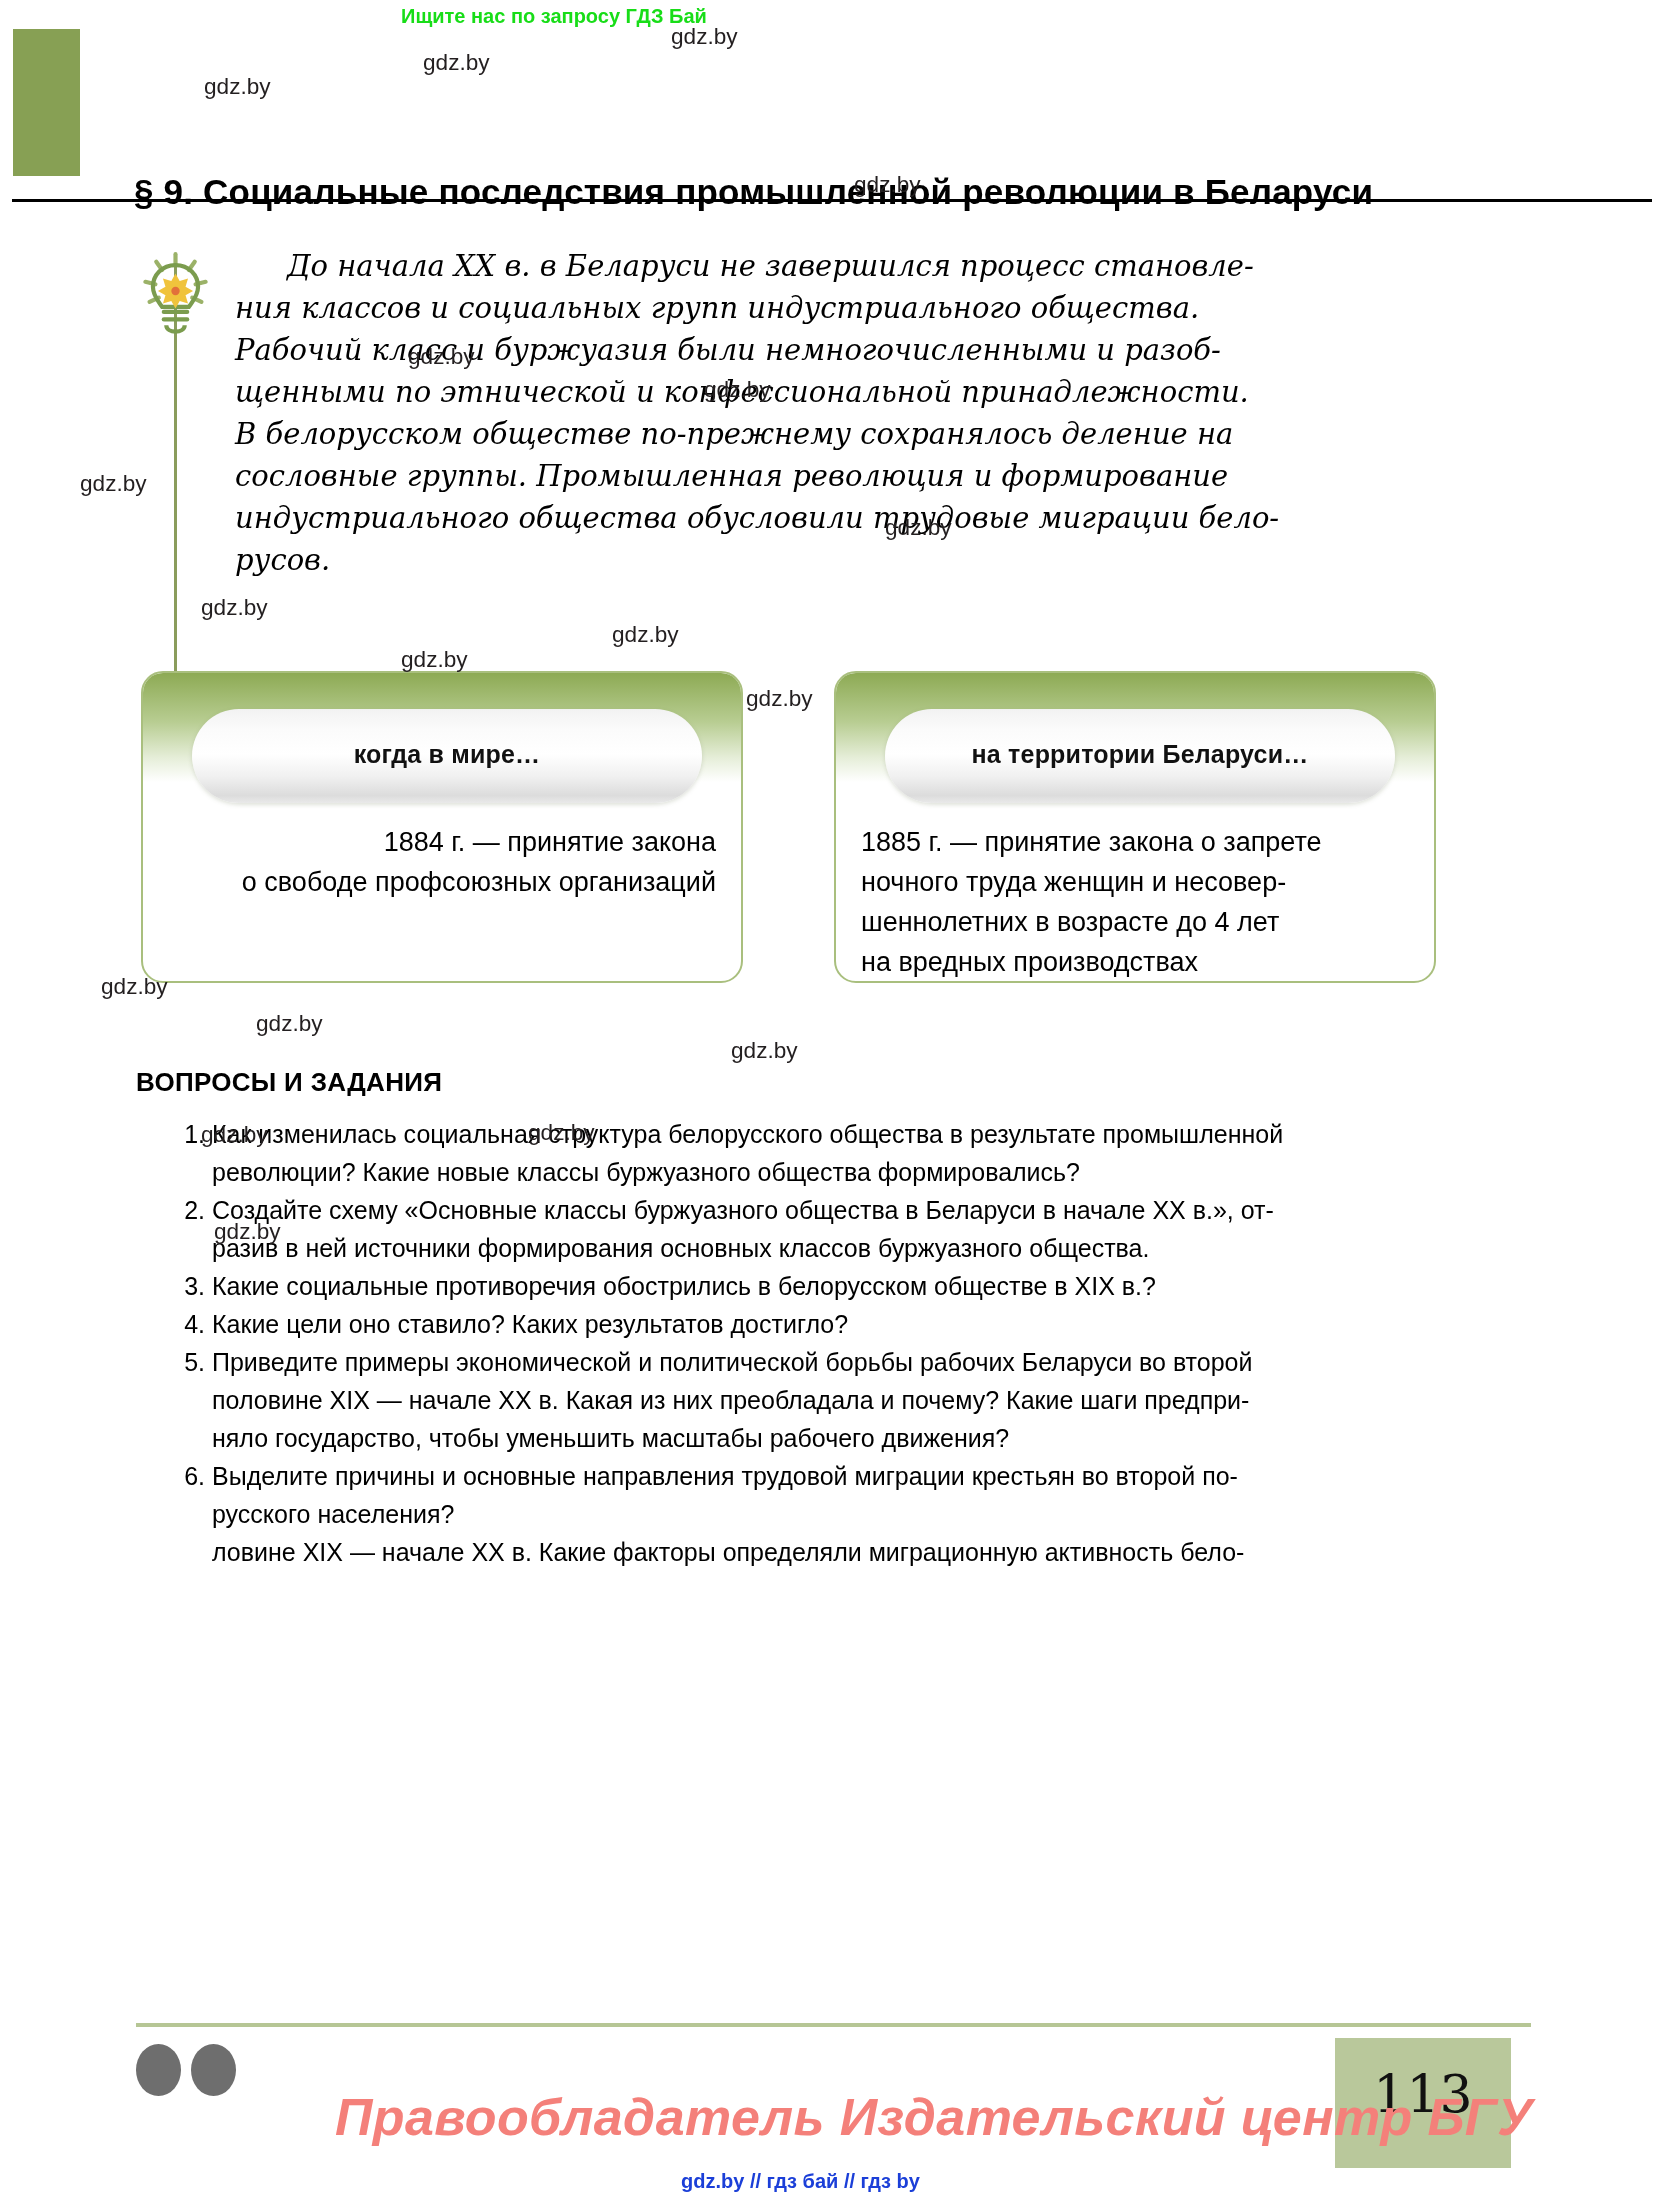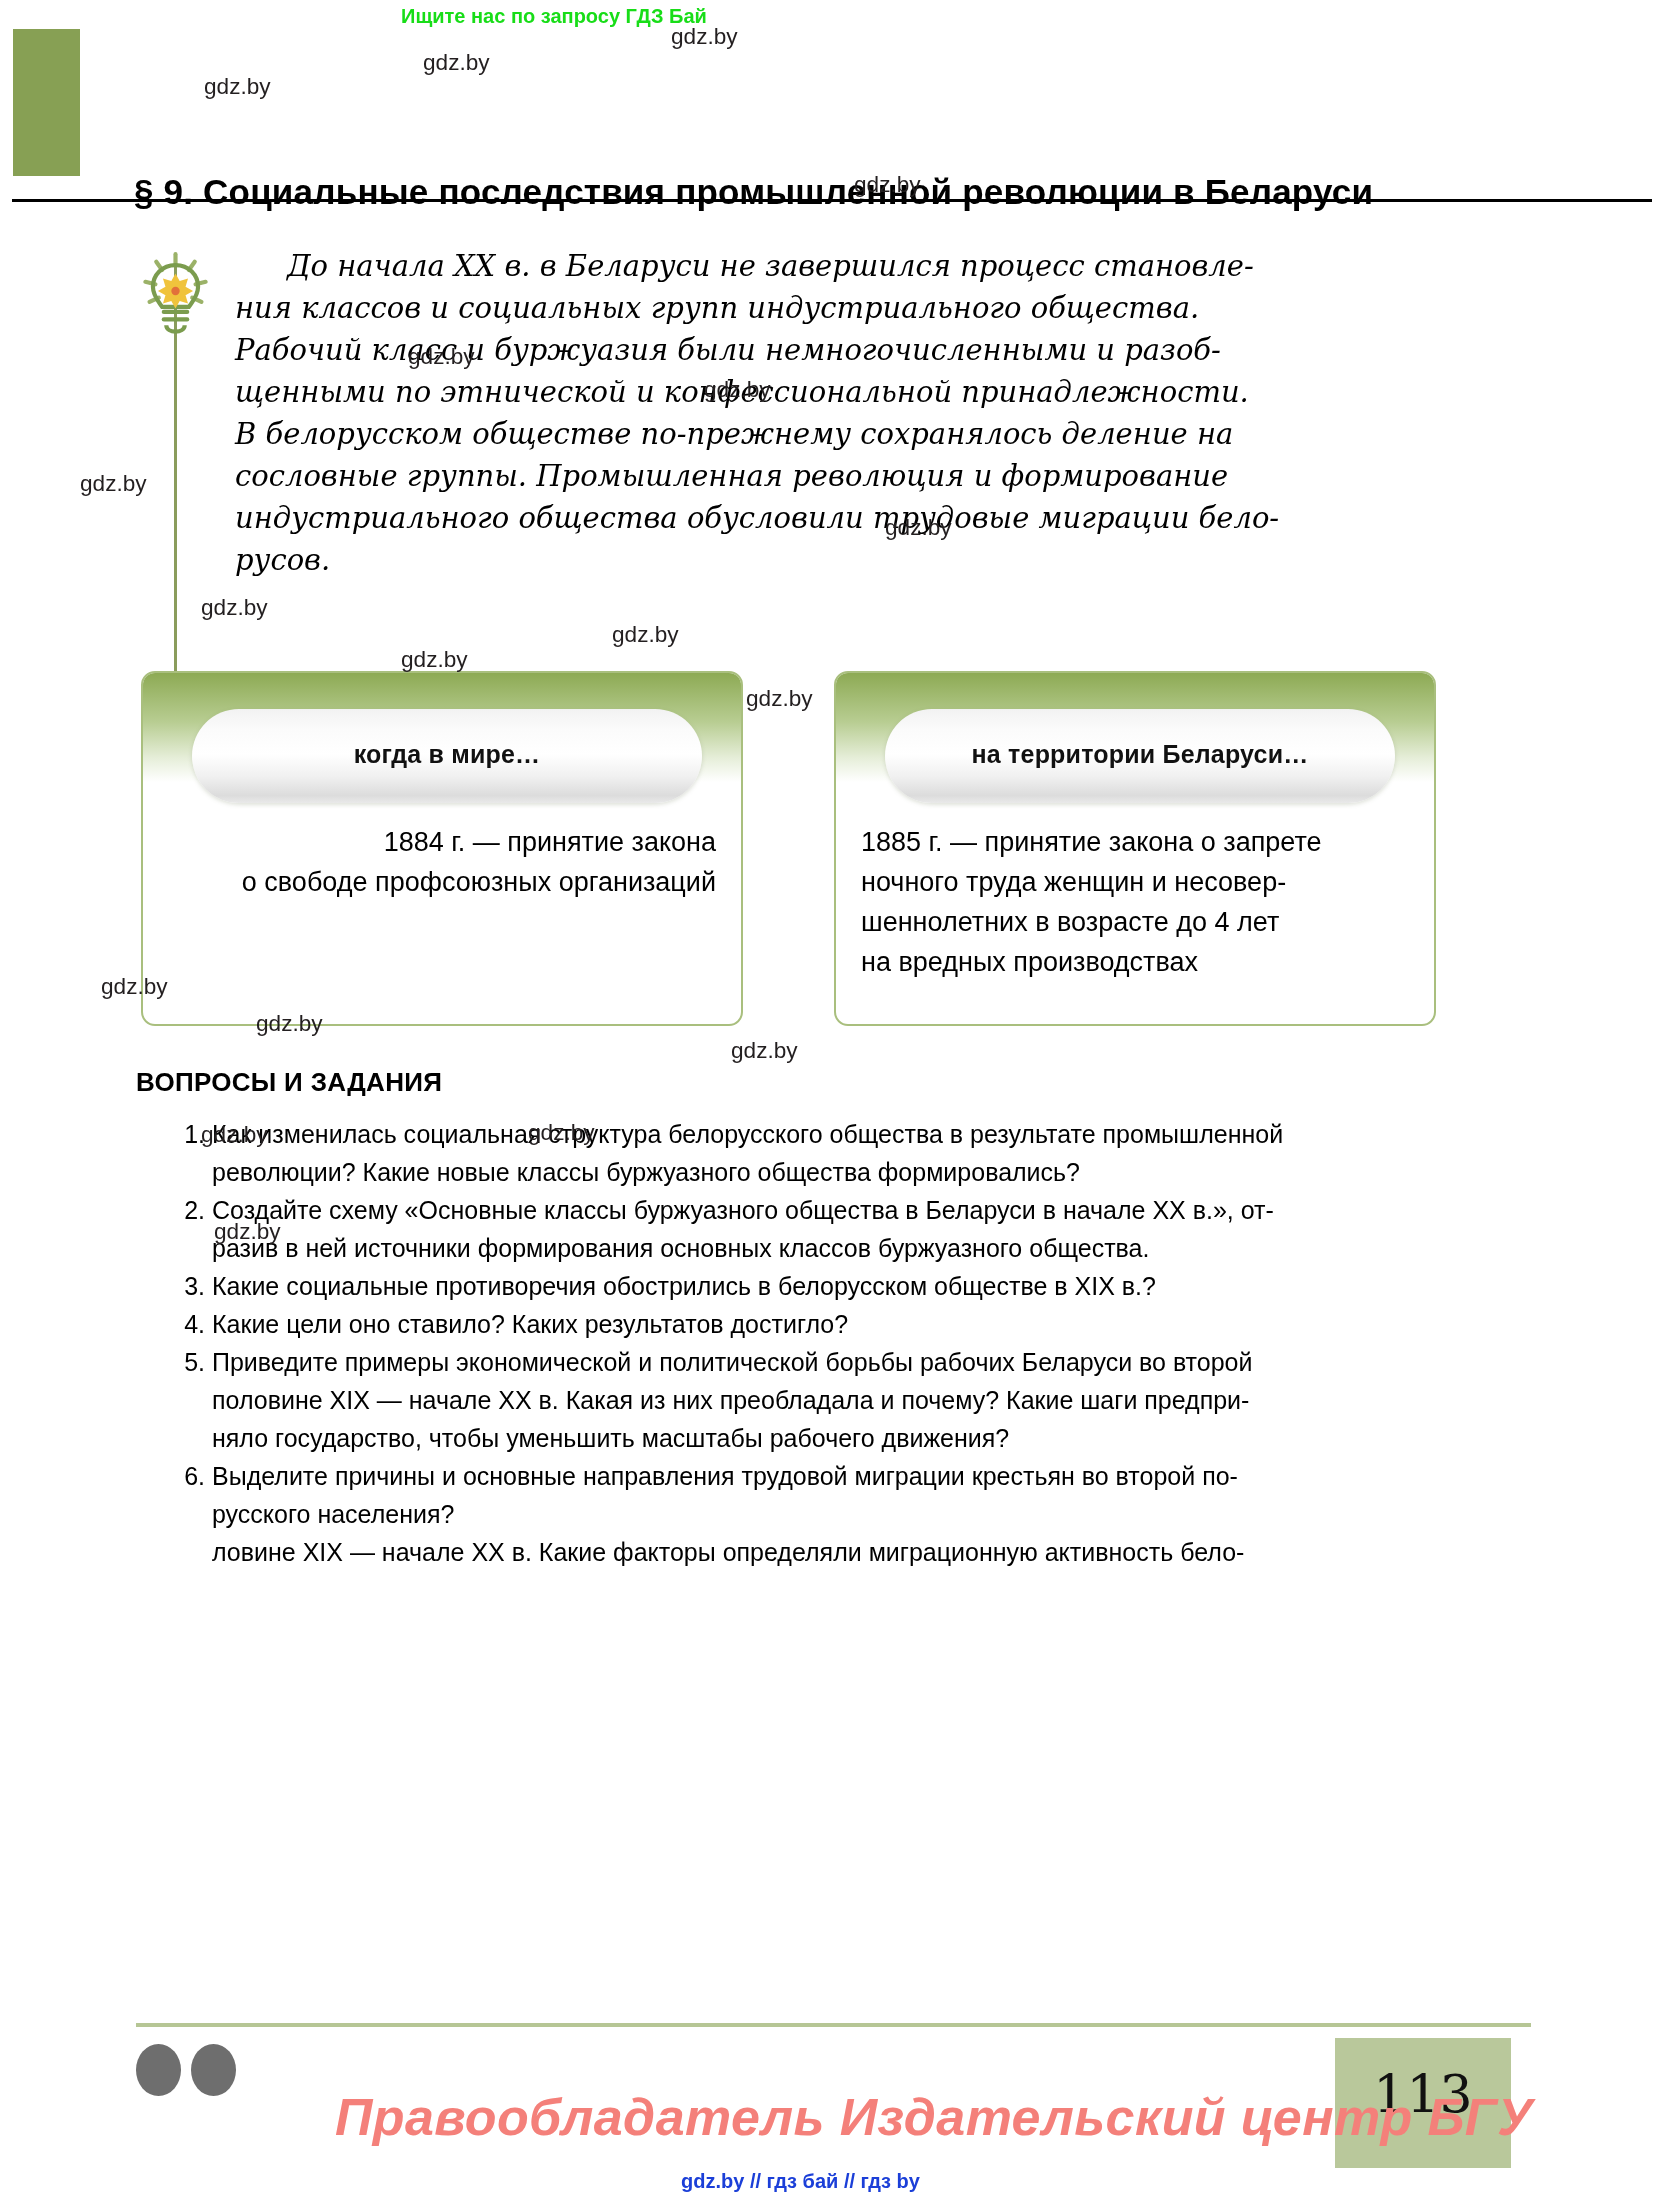--- a/index.html
+++ b/index.html
@@ -125,22 +125,22 @@
     left: 141px;
     top: 671px;
     width: 1295px;
     height: 309px;
     z-index: 10;
   }
   .card {
     position: absolute;
     top: 0;
     width: 602px;
-    height: 355px;
-    border-radius: 14px;
+    height: 312px;
+    border-radius: 22px;
     box-sizing: border-box;
     background:
       linear-gradient(to bottom, #ffffff 0%, #ffffff 100%);
     border: 2.5px solid #a9bf7e;
     overflow: hidden;
   }
   .card.left { left: 0; }
   .card.right { left: 693px; }
   .card-top-fade {
     position: absolute;

